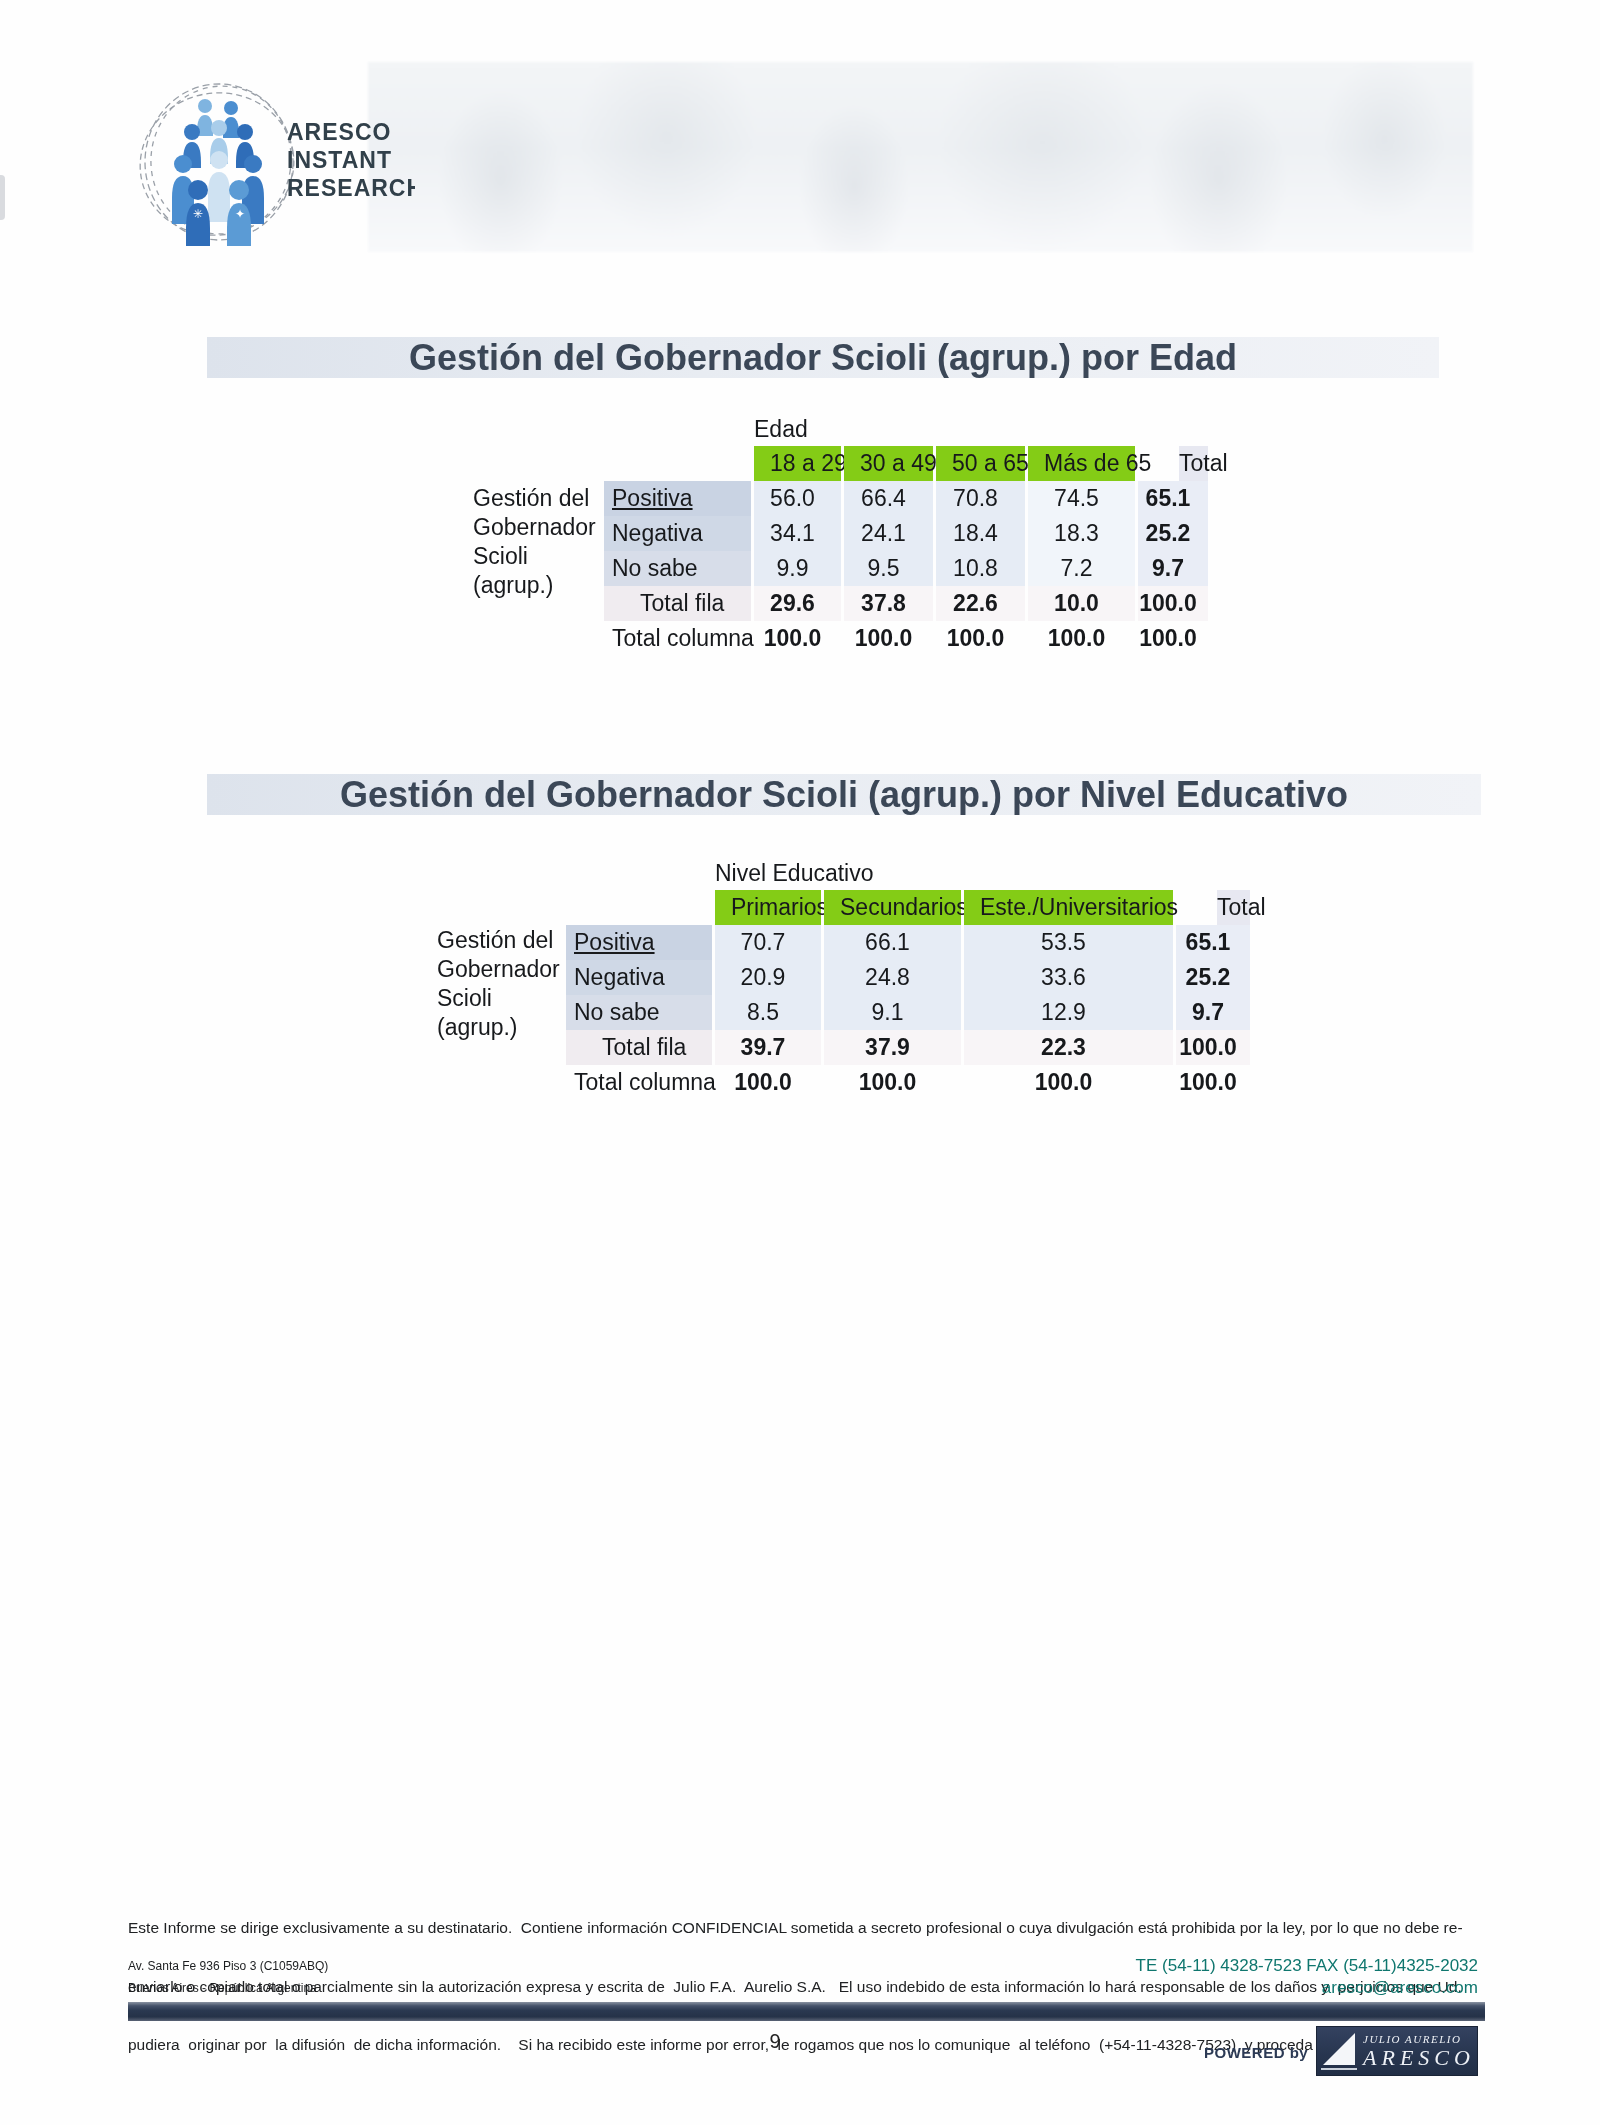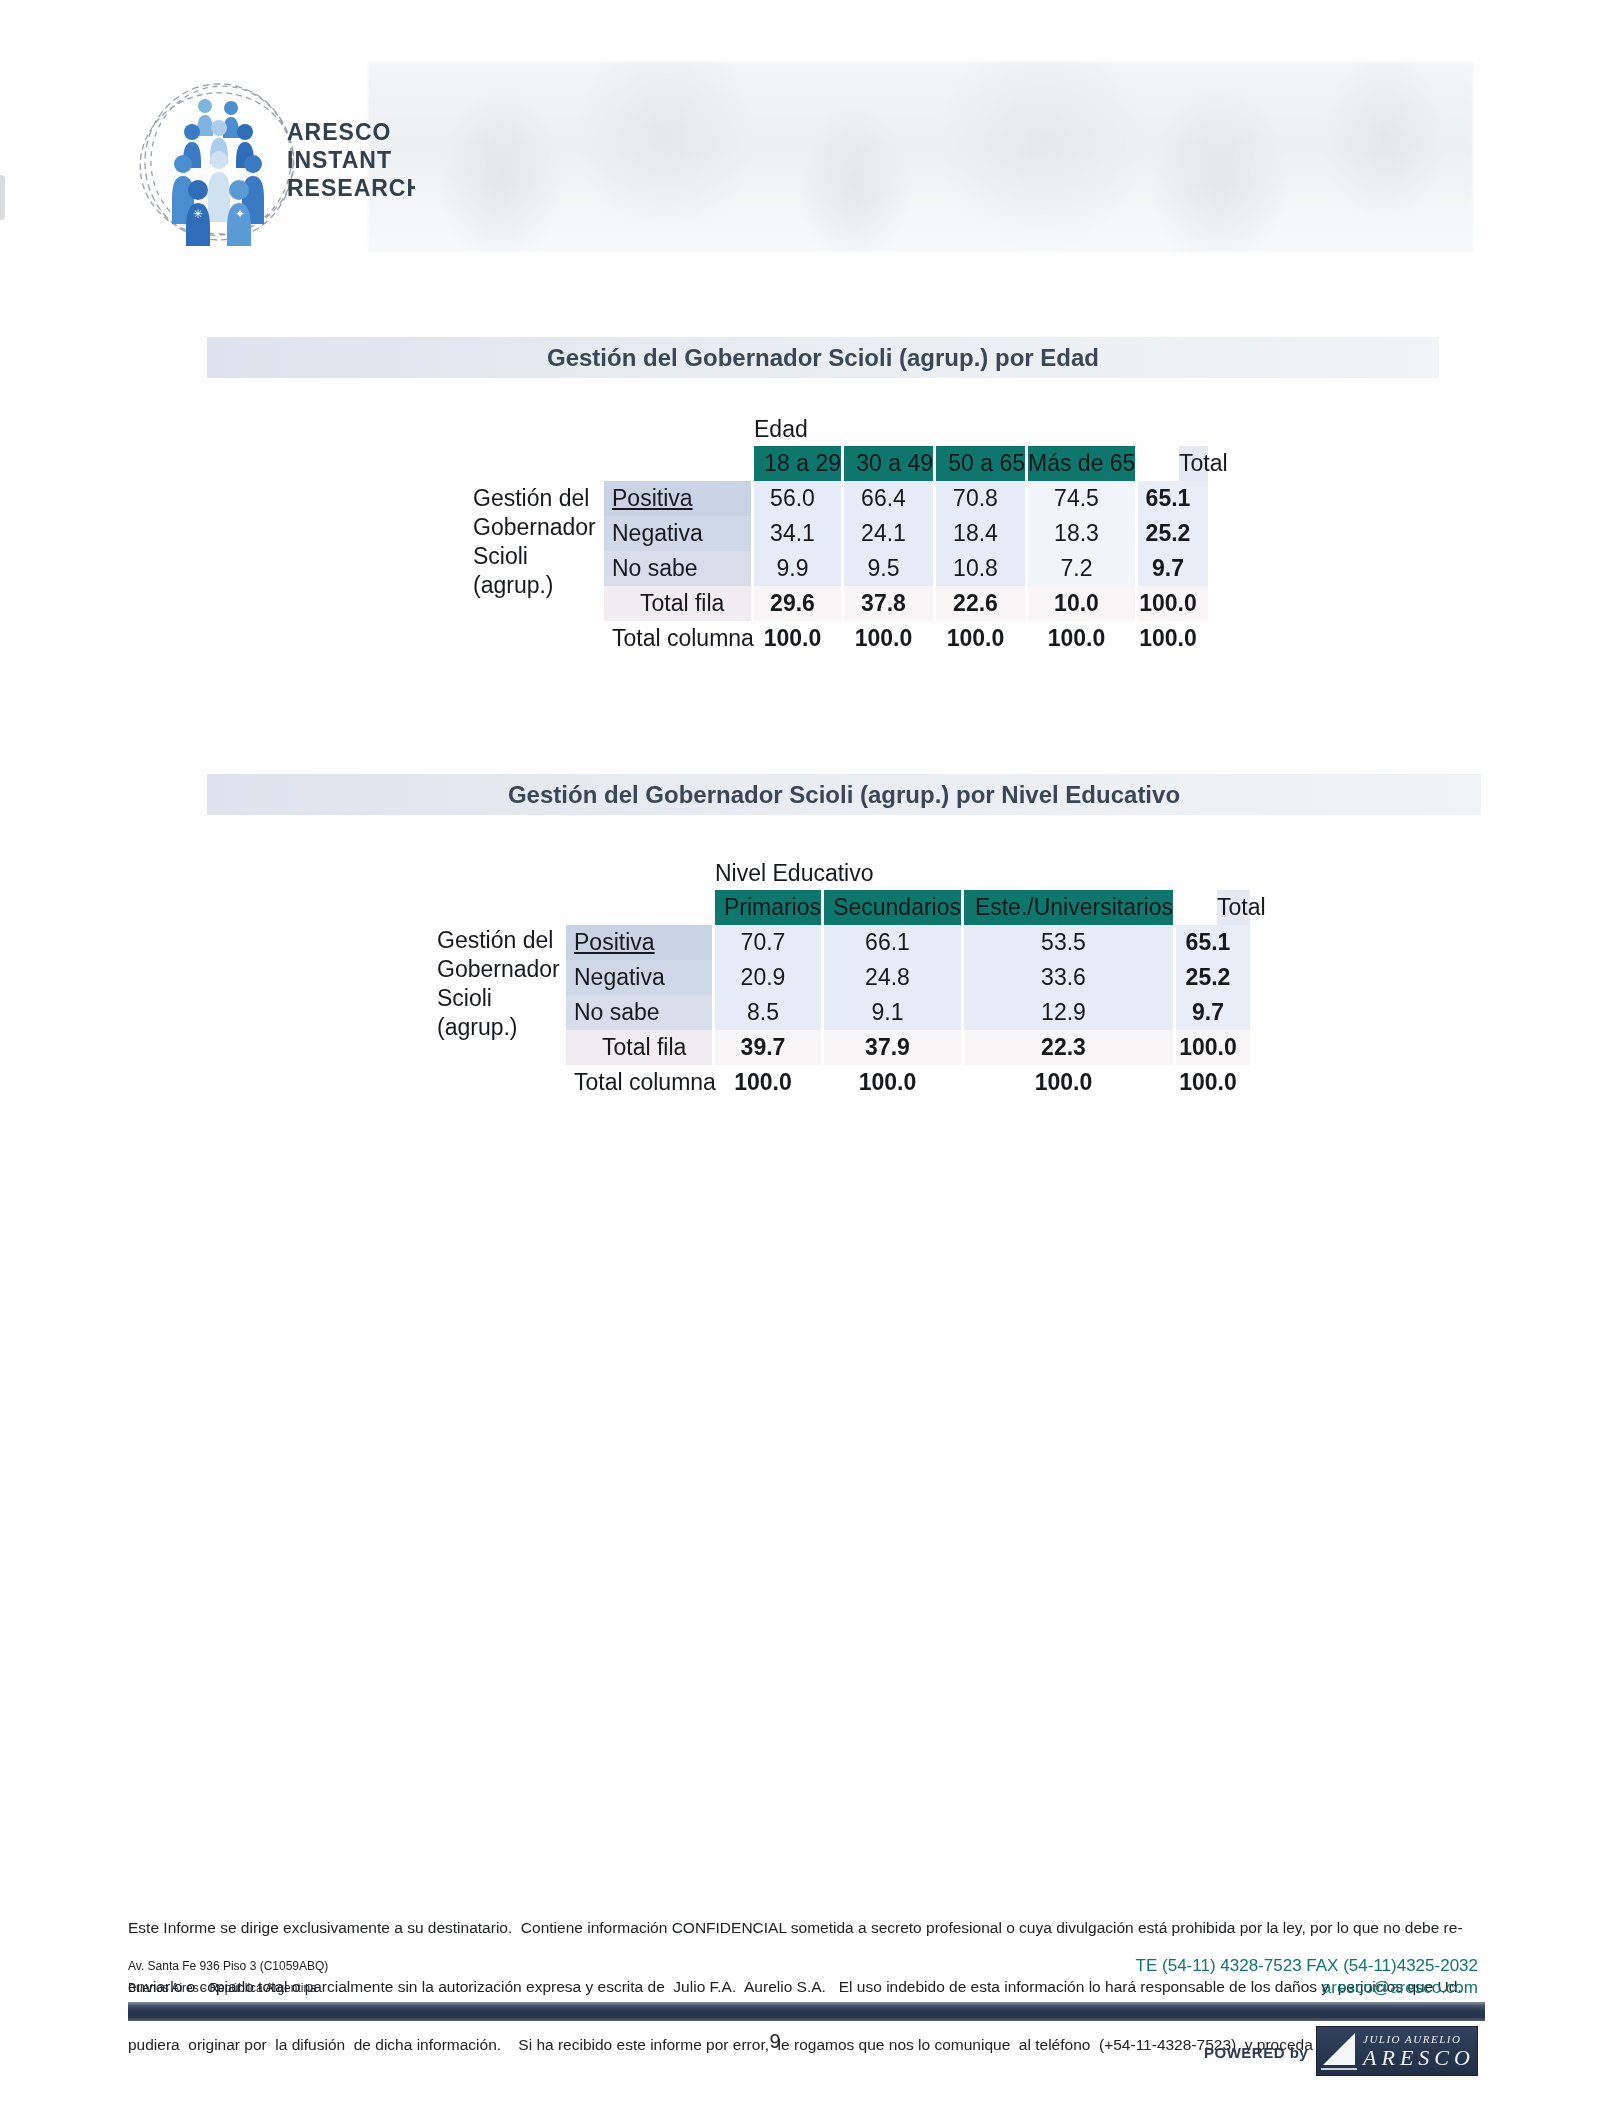--- a/index.html
+++ b/index.html
@@ -21,37 +21,37 @@
       linear-gradient(180deg,#f3f5f7 0%,#eef1f4 45%,#f8f9fb 100%);
     filter:blur(1px);
   }
   .edge-artifact{position:absolute;left:0;top:175px;width:5px;height:45px;
     background:#b9bdc4;opacity:.55;border-radius:0 4px 4px 0;}
   .logo-svg{position:absolute;left:135px;top:78px;}
 
   
   .title-banner{
     position:absolute;height:41px;line-height:41px;text-align:center;
-    font-size:24px;font-weight:bold;color:#3b4757;
+    font-size:36px;font-weight:bold;color:#3b4757;
     background:linear-gradient(90deg,#dde3ec 0%,#e8ecf2 40%,#f1f3f7 100%);
   }
   #title-edad{left:207px;top:337px;width:1232px;}
   #title-nivel{left:207px;top:774px;width:1274px;}
 
   
   .ctable{position:absolute;display:grid;column-gap:3px;font-size:23px;}
   #table-edad{left:604px;top:412px;
     grid-template-columns:147px 87px 89px 89px 107px 70px;
     grid-template-rows:34px repeat(6,35px);}
   #table-nivel{left:566px;top:856px;
     grid-template-columns:146px 106px 137px 209px 74px;
     grid-template-rows:34px repeat(6,35px);}
   .cell{line-height:35px;white-space:nowrap;}
   .dim{align-self:center;line-height:34px;}
-  .h{background:#0f766e;text-align:right;}
+  .h{background:#84cc16;text-align:right;padding-left:16px;}
   .h-total{background:#e7e8f1;text-align:center;margin-left:41px;}
   .stub{padding-left:8px;}
   .num{text-align:center;padding-right:10px;}
   .b{font-weight:bold;}
   .s1{background:#c9d3e3;text-decoration:underline;} .s2{background:#cfd8e6;} .s3{background:#d7dde9;}
   .d{background:#e6ecf5;} .dl{background:#f1f5fa;} .dt{background:#e9edf6;}
   .trs{background:#f0ecf0;padding-left:36px;} .trc{background:#f8f5f7;}
   .rowgroup{position:absolute;width:140px;font-size:23px;line-height:29px;color:#17191c;}
   #rowgroup-edad{left:473px;top:484px;}
   #rowgroup-nivel{left:437px;top:926px;}

